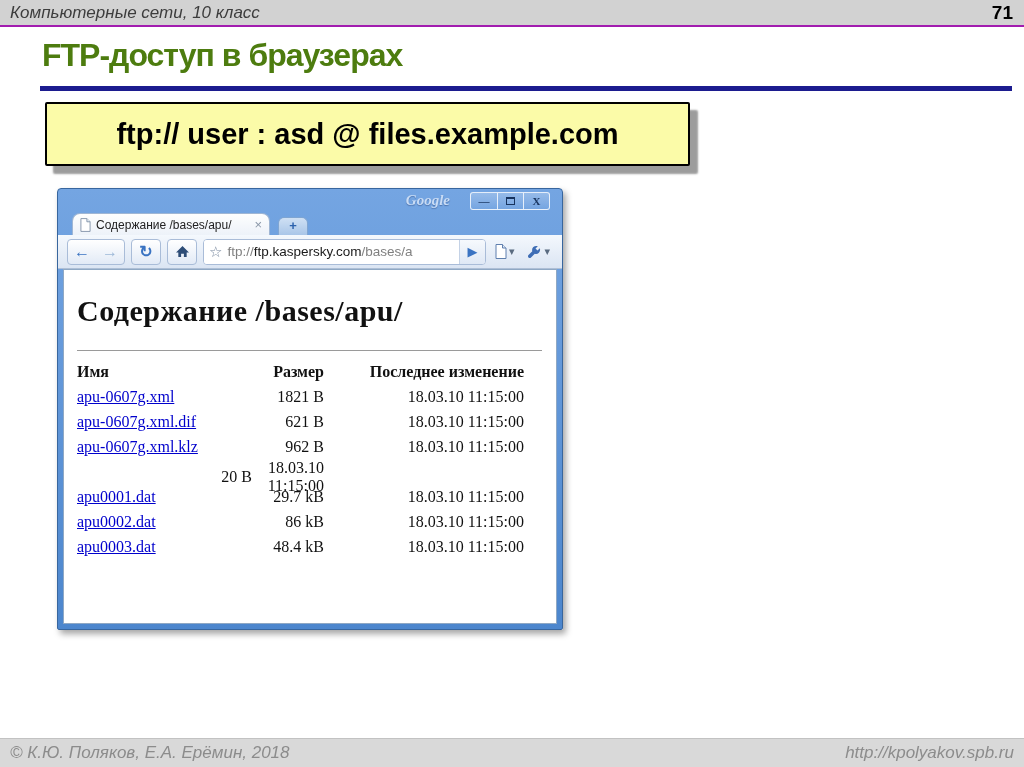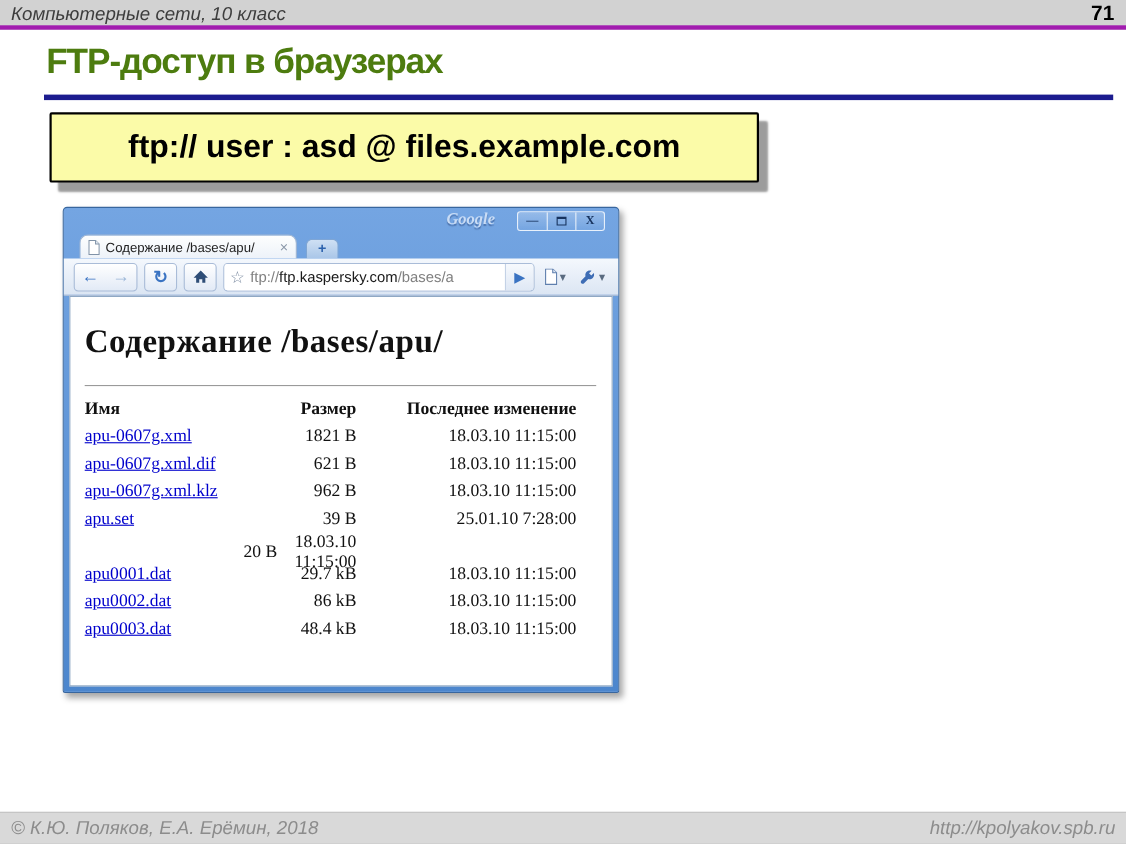--- a/index.html
+++ b/index.html
@@ -5,21 +5,21 @@
   * { margin:0; padding:0; box-sizing:border-box; }
   html,body { background:#888; }
   .slide {
     position:relative; width:1024px; height:767px; background:#ffffff;
     overflow:hidden; font-family:"Liberation Sans", sans-serif;
   }
 
   
   .topbar {
     position:absolute; top:0; left:0; right:0; height:27px;
-    background:#d2d2d2; border-bottom:4px solid #a21caf;
+    background:#d2d2d2; border-bottom:2px solid #a21caf;
   }
   .topbar-course {
     position:absolute; left:10px; top:3px;
     font-style:italic; font-size:17px; color:#3d3d3d;
   }
   .topbar-page {
     position:absolute; right:11px; top:2px;
     font-weight:bold; font-size:19px; color:#000;
   }
 
@@ -245,25 +245,20 @@
             <span class="c-name"><a class="flink">apu-0607g.xml.dif</a></span>
             <span class="c-size">621 B</span>
             <span class="c-date">18.03.10 11:15:00</span>
           </div>
             <div class="frow">
             <span class="c-name"><a class="flink">apu-0607g.xml.klz</a></span>
             <span class="c-size">962 B</span>
             <span class="c-date">18.03.10 11:15:00</span>
           </div>
             <div class="frow">
-            <span class="c-name"><a class="flink">apu.set</a></span>
-            <span class="c-size">39 B</span>
-            <span class="c-date">25.01.10 7:28:00</span>
-          </div>
-            <div class="frow">
             <span class="c-size">20 B</span>
             <span class="c-date">18.03.10 11:15:00</span>
           </div>
             <div class="frow">
             <span class="c-name"><a class="flink">apu0001.dat</a></span>
             <span class="c-size">29.7 kB</span>
             <span class="c-date">18.03.10 11:15:00</span>
           </div>
             <div class="frow">
             <span class="c-name"><a class="flink">apu0002.dat</a></span>

